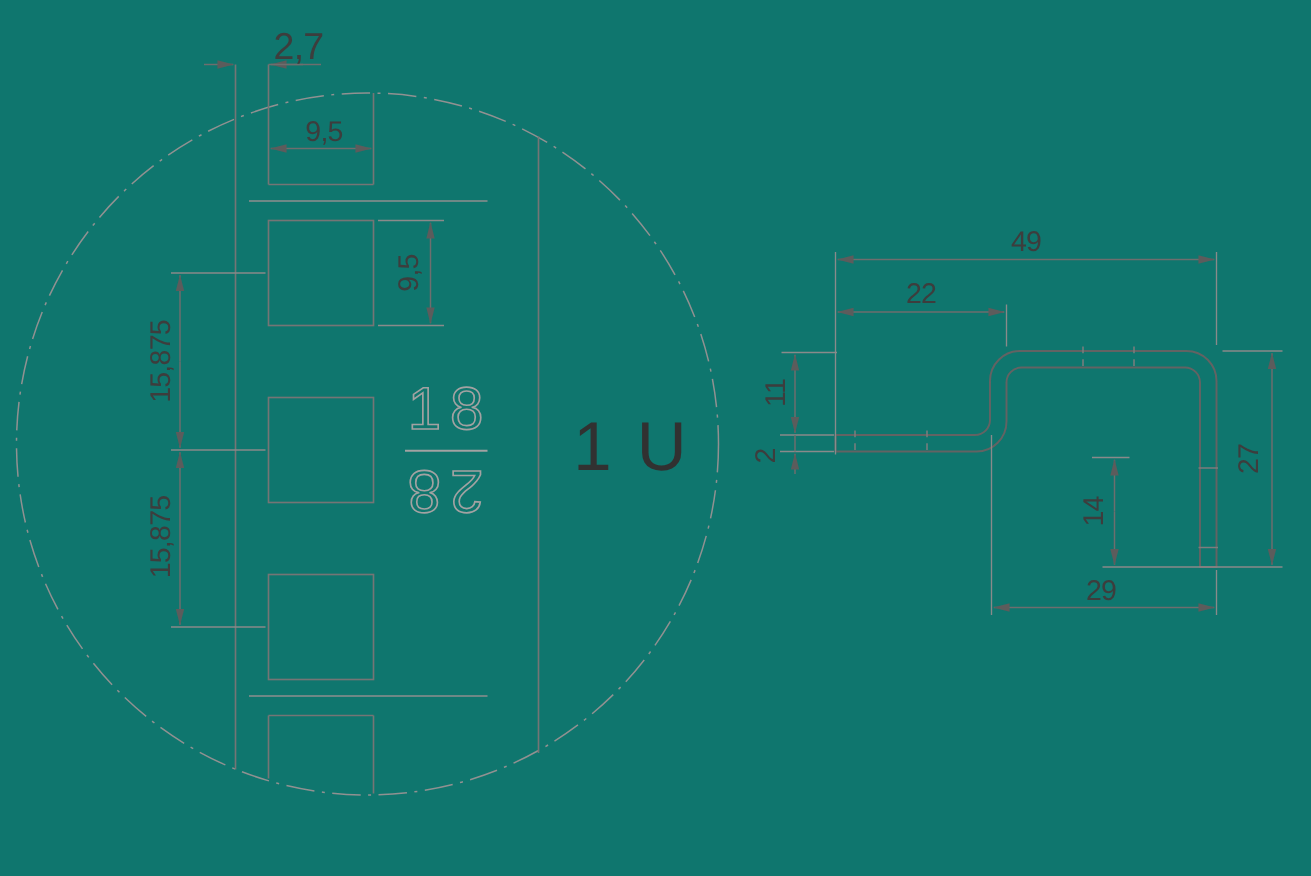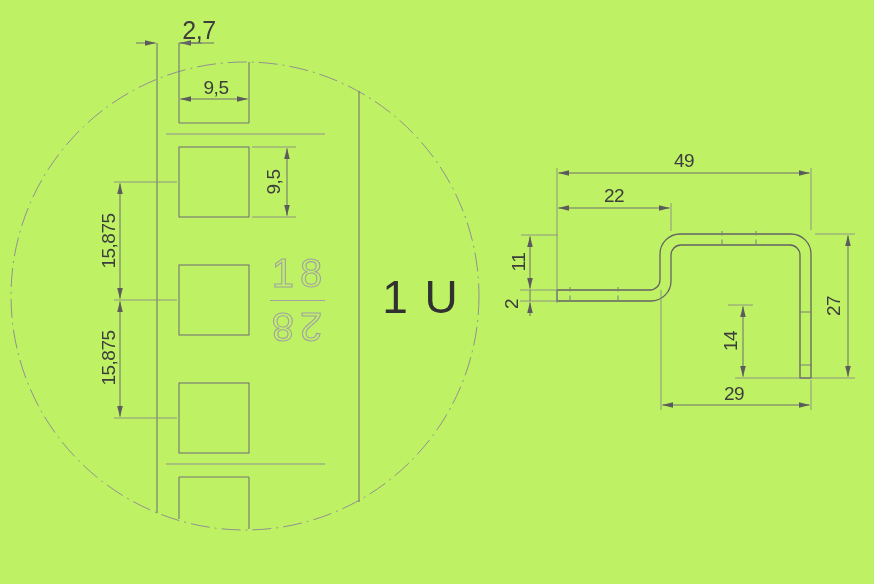--- a/index.html
+++ b/index.html
@@ -1,16 +1,16 @@
 <!DOCTYPE html>
 <html><head>
 <meta charset="utf-8">
 <style>
   html,body{margin:0;padding:0;background:#ffffff;}
-  .canvas{position:relative;width:874px;height:584px;background:#bef264;overflow:hidden;}
+  .canvas{position:relative;width:874px;height:584px;background:#0f766e;overflow:hidden;}
   svg{display:block;}
   .centerline{stroke:#919191;stroke-width:1;fill:none;stroke-dasharray:19 5 2 5;}
   .geo{stroke:#757575;stroke-width:1.1;fill:none;}
   .geo-light{stroke:#8f8f8f;stroke-width:1;fill:none;}
   .profile{stroke:#636363;stroke-width:1.3;fill:none;stroke-linejoin:round;}
   .ext{stroke:#8a8a8a;stroke-width:0.9;fill:none;}
   .dim{stroke:#6e6e6e;stroke-width:1;fill:none;marker-end:url(#arr);}
   .dimplain{stroke:#6e6e6e;stroke-width:1;fill:none;}
   .tick{stroke:#7d7d7d;stroke-width:1;fill:none;stroke-dasharray:4.5 4;}
   .tickline{stroke:#7d7d7d;stroke-width:1;fill:none;}

